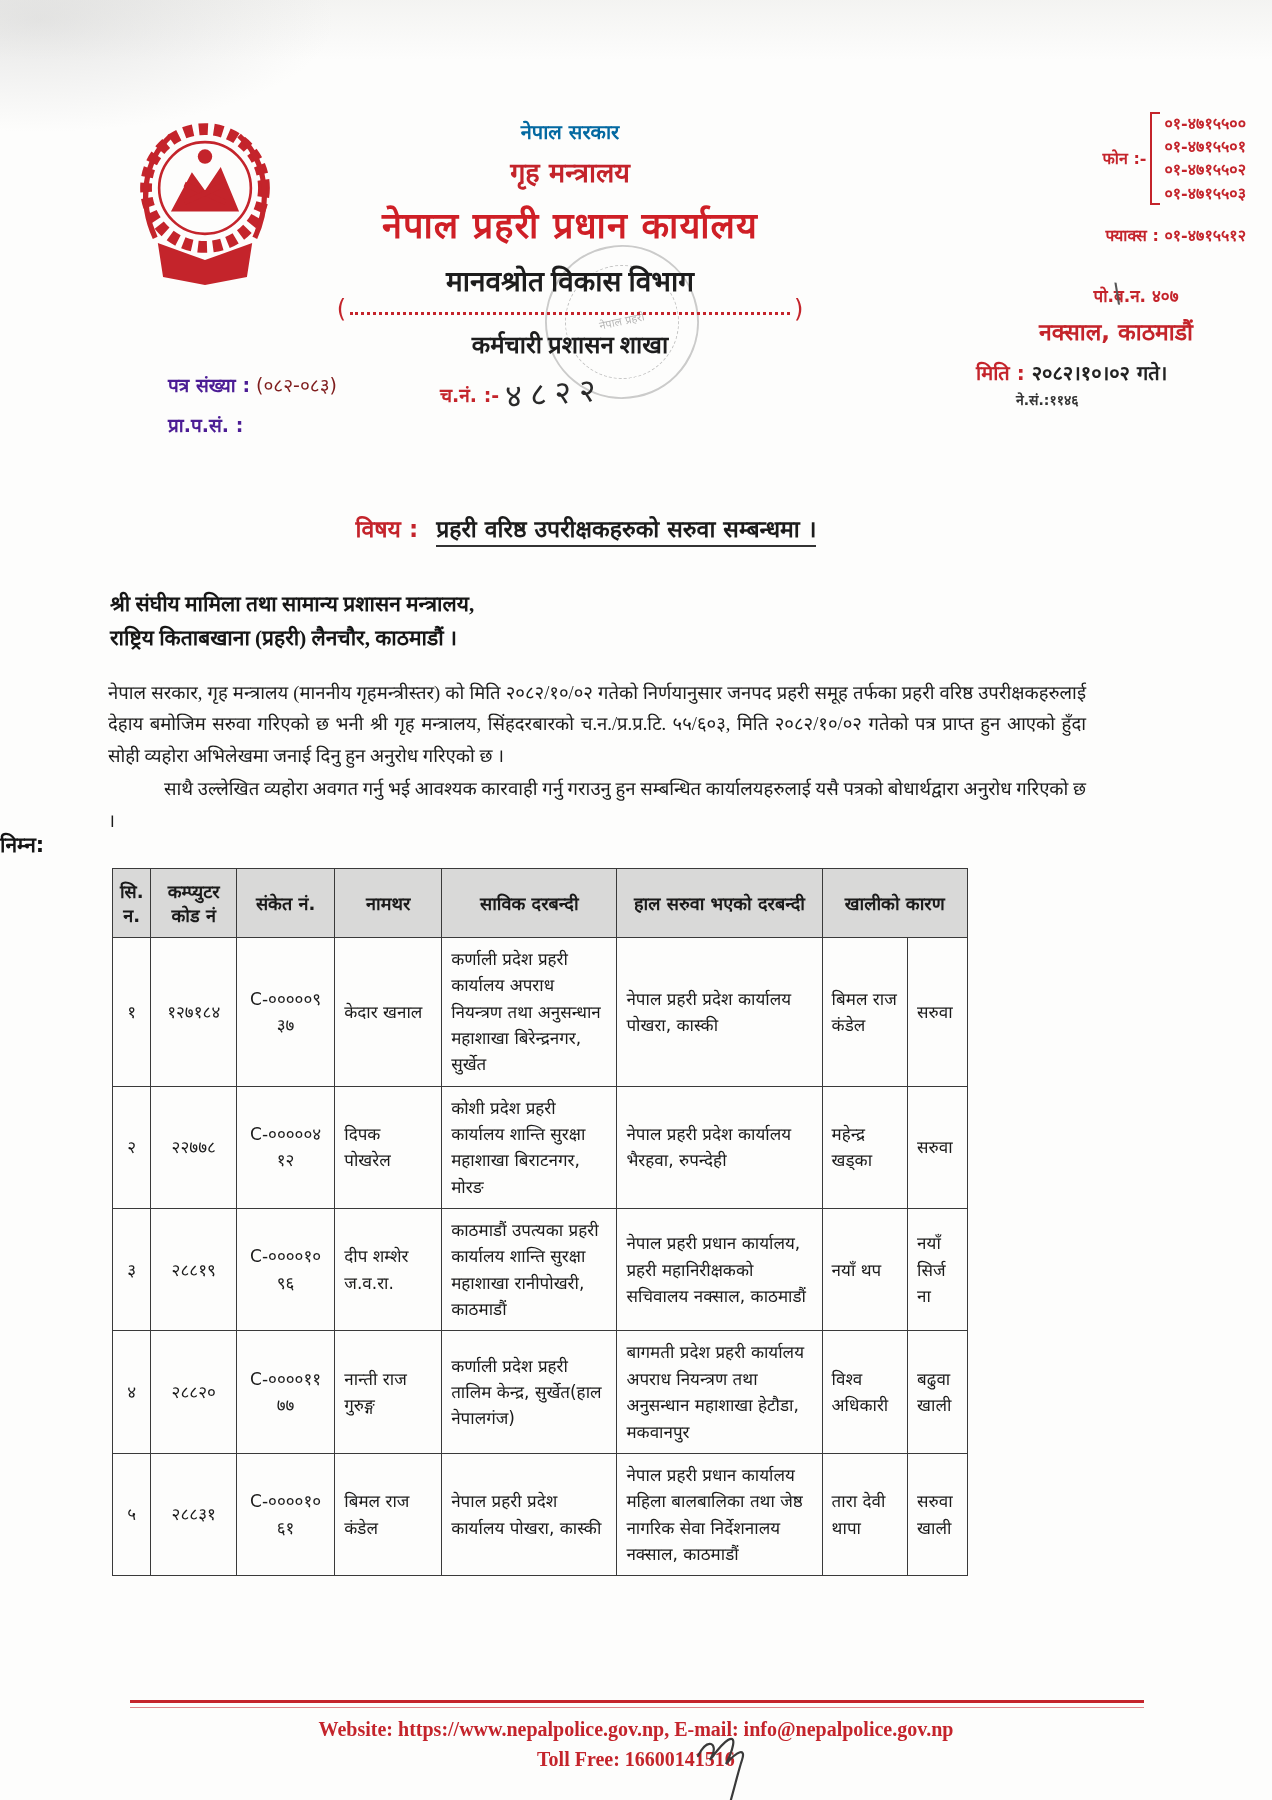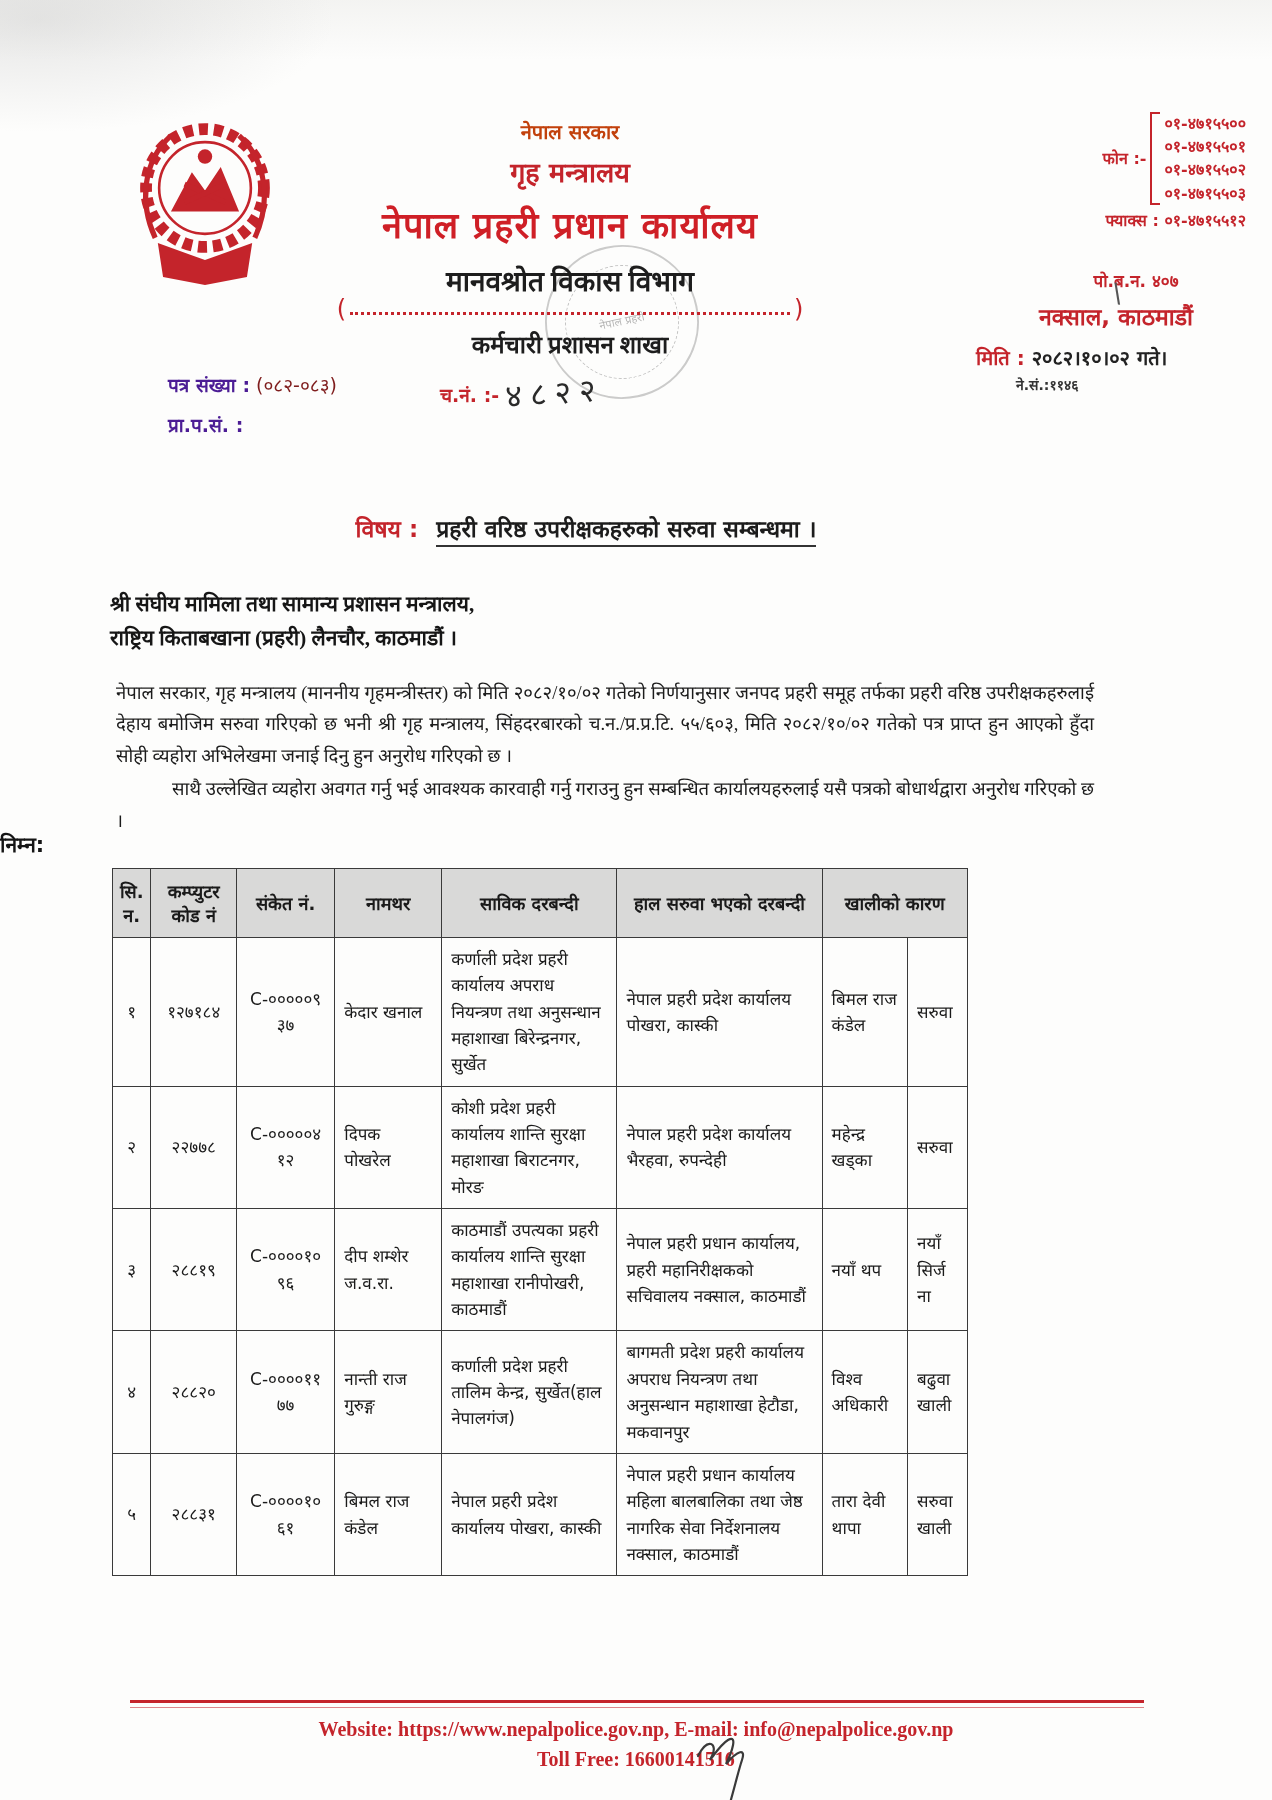--- a/index.html
+++ b/index.html
@@ -14,56 +14,56 @@
       radial-gradient(420px 160px at 40px 20px, rgba(190,190,190,.35), rgba(190,190,190,0) 70%),
       linear-gradient(180deg, rgba(225,225,222,.35), rgba(255,255,255,0) 60px);}
   
   .emblem{position:absolute;left:126px;top:112px;width:158px;height:190px;}
   .stamp-watermark{position:absolute;left:545px;top:245px;width:150px;height:150px;border-radius:50%;
     border:2px solid rgba(110,110,110,.35);display:flex;align-items:center;justify-content:center;
     transform:rotate(-12deg);}
   .stamp-watermark .inner{width:112px;height:112px;border-radius:50%;border:1px dashed rgba(110,110,110,.4);
     display:flex;align-items:center;justify-content:center;font-size:11px;color:rgba(90,90,90,.45);text-align:center;line-height:1.3;}
   .titles{position:absolute;left:250px;top:118px;width:640px;text-align:center;}
-  .t-gov{font-size:20px;font-weight:bold;color:#c2410c;}
+  .t-gov{font-size:20px;font-weight:bold;color:#0369a1;}
   .t-ministry{font-size:27px;font-weight:bold;color:#c4242b;margin-top:8px;}
   .t-office{font-size:36px;font-weight:bold;color:#cf1f26;margin-top:10px;letter-spacing:1px;}
   .t-dept{font-size:28px;font-weight:600;color:#1d1d1d;margin-top:12px;font-family:"Liberation Serif", serif;}
   .dotted-row{display:flex;align-items:flex-end;justify-content:center;margin-top:-2px;}
   .dotted-row .paren{color:#c4242b;font-size:24px;line-height:1;}
   .dotted-line{width:440px;border-bottom:3px dotted #c4242b;margin:0 4px 6px 4px;}
   .t-section{font-size:24px;font-weight:600;color:#1d1d1d;margin-top:6px;font-family:"Liberation Serif", serif;}
   
   .contact{position:absolute;right:26px;top:112px;width:290px;color:#c4242b;font-weight:bold;}
   .phone-row{display:flex;justify-content:flex-end;align-items:center;}
   .phone-label{font-size:16px;margin-right:4px;align-self:center;}
   .bracket{width:8px;align-self:stretch;border-left:2.5px solid #c4242b;border-top:2.5px solid #c4242b;border-bottom:2.5px solid #c4242b;margin-right:4px;}
   .phone-list{font-size:16px;line-height:1.45;text-align:left;}
-  .fax-line{font-size:16px;text-align:right;margin-top:4px;}
+  .fax-line{font-size:16px;text-align:right;margin-top:19px;}
   .pobox{font-size:17px;text-align:center;margin-top:38px;padding-left:70px;}
   .addr{font-size:23px;text-align:center;margin-top:8px;padding-left:30px;}
   .date-line{font-size:20px;margin-top:12px;text-align:left;padding-left:20px;}
   .date-line .val{color:#222;font-weight:600;}
   .nesan{font-size:14px;color:#333;font-weight:600;text-align:left;padding-left:60px;margin-top:4px;}
   .slash-mark{position:absolute;right:150px;top:278px;color:#555;font-size:26px;transform:rotate(8deg);font-weight:normal;}
   
   .ref-left{position:absolute;left:128px;top:372px;font-size:19px;}
   .ref-left .lbl{color:#4c1d95;font-weight:bold;margin-left:40px;}
   .ref-left .val{color:#7f1d1d;font-weight:400;text-align:right;}
   .ref-left .row2{margin-top:14px;}
   .chano{position:absolute;left:440px;top:368px;font-size:19px;}
   .chano .lbl{color:#c4242b;font-weight:bold;}
   .chano .hand{display:inline-block;font-size:32px;color:#2a2a2a;letter-spacing:8px;transform:rotate(-4deg) translateY(2px);font-family:"DejaVu Serif", serif;}
   
   .subject{position:absolute;left:0;right:100px;top:512px;text-align:center;font-size:23px;font-weight:bold;}
   .subject .lbl{color:#c4242b;margin-right:10px;}
   .subject .txt{color:#1c1c1c;border-bottom:2.5px solid #333;padding-bottom:3px;}
   
   .addressee{position:absolute;left:110px;top:588px;font-size:21px;font-weight:600;line-height:1.6;color:#161616;font-family:"Liberation Serif", serif;}
-  .bodytext{position:absolute;left:116px;top:678px;width:978px;font-size:18.5px;line-height:1.7;text-align:justify;color:#1b1b1b;font-family:"Liberation Serif", serif;}
+  .bodytext{position:absolute;left:108px;top:678px;width:978px;font-size:18.5px;line-height:1.7;text-align:justify;color:#1b1b1b;font-family:"Liberation Serif", serif;}
   .bodytext p{margin:0;}
   .bodytext p.indent{text-indent:56px;margin-top:2px;}
   .nimna{position:absolute;left:0;right:260px;top:830px;font-size:21px;font-weight:bold;color:#151515;}
   
   table.transfer{position:absolute;left:112px;top:868px;width:856px;border-collapse:collapse;table-layout:fixed;}
   table.transfer th, table.transfer td{border:1.6px solid #3a3a3a;vertical-align:middle;word-wrap:break-word;}
   table.transfer th{background:#d9d9d8;font-size:18px;font-weight:600;padding:10px 4px;color:#1a1a1a;}
   table.transfer td{font-size:17px;line-height:1.55;padding:8px 9px;color:#1a1a1a;}
   td.c0, td.c1, td.c2{text-align:center;}
   td.c7{text-align:left;}

